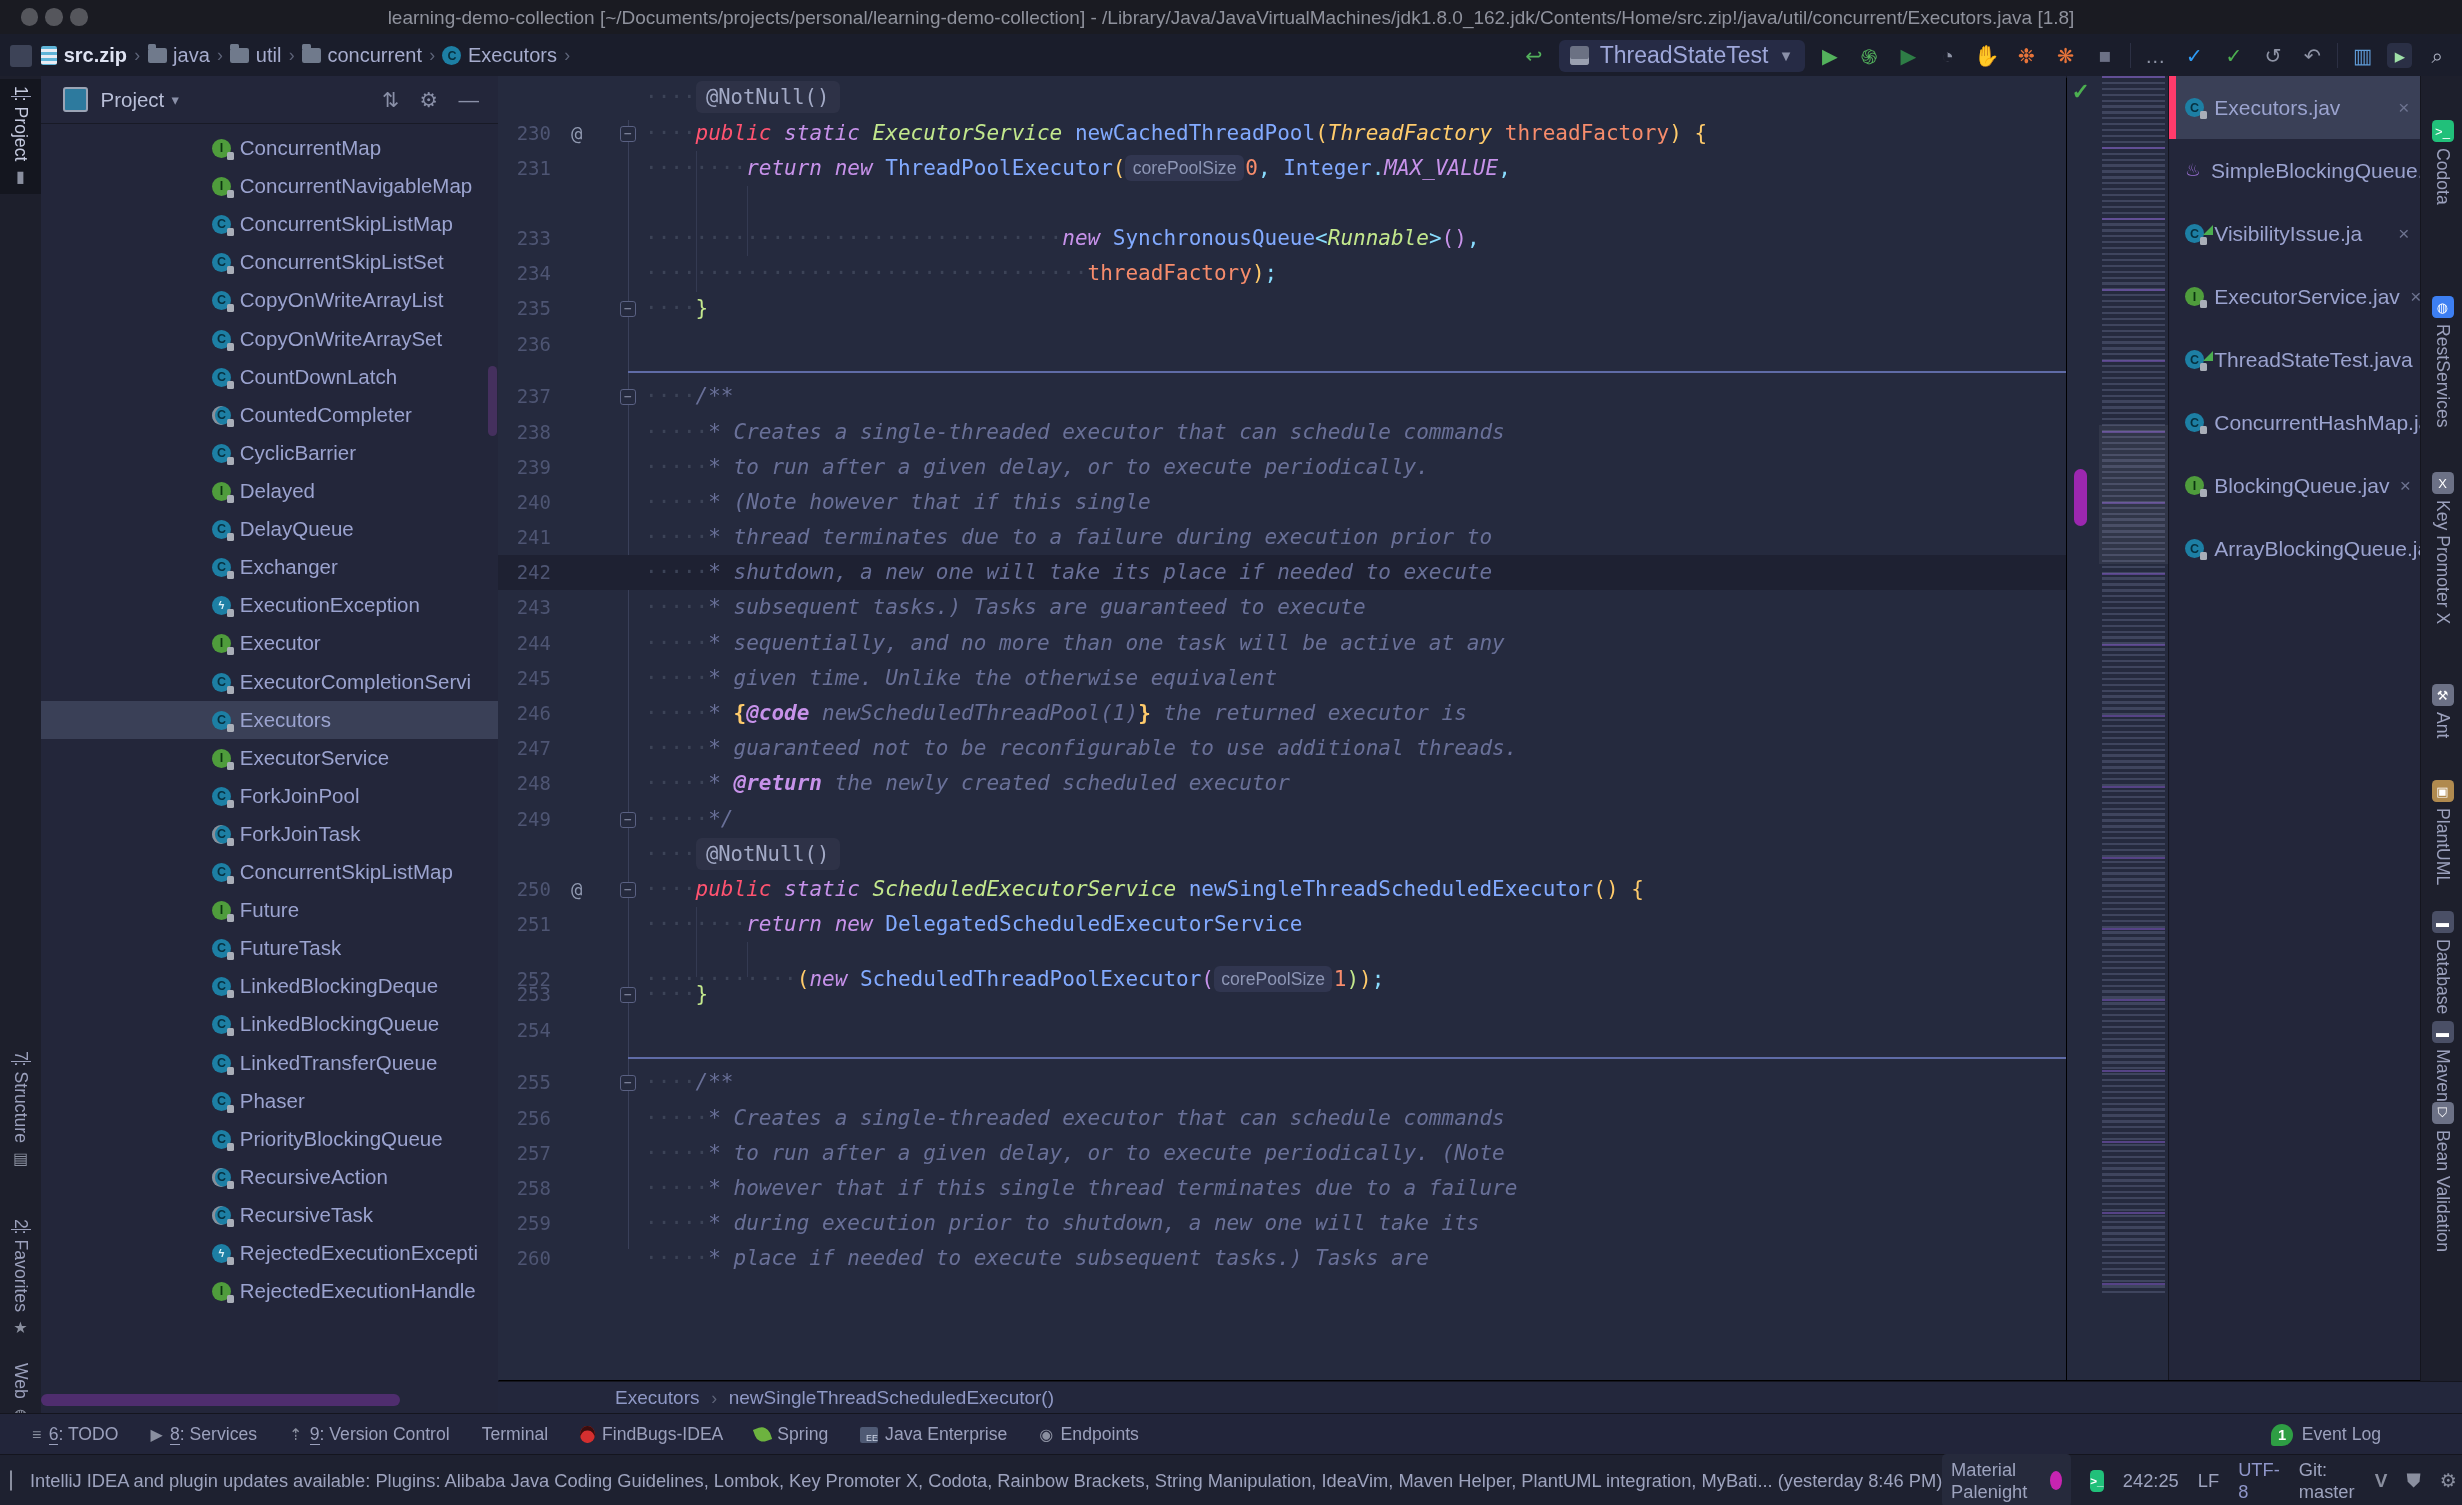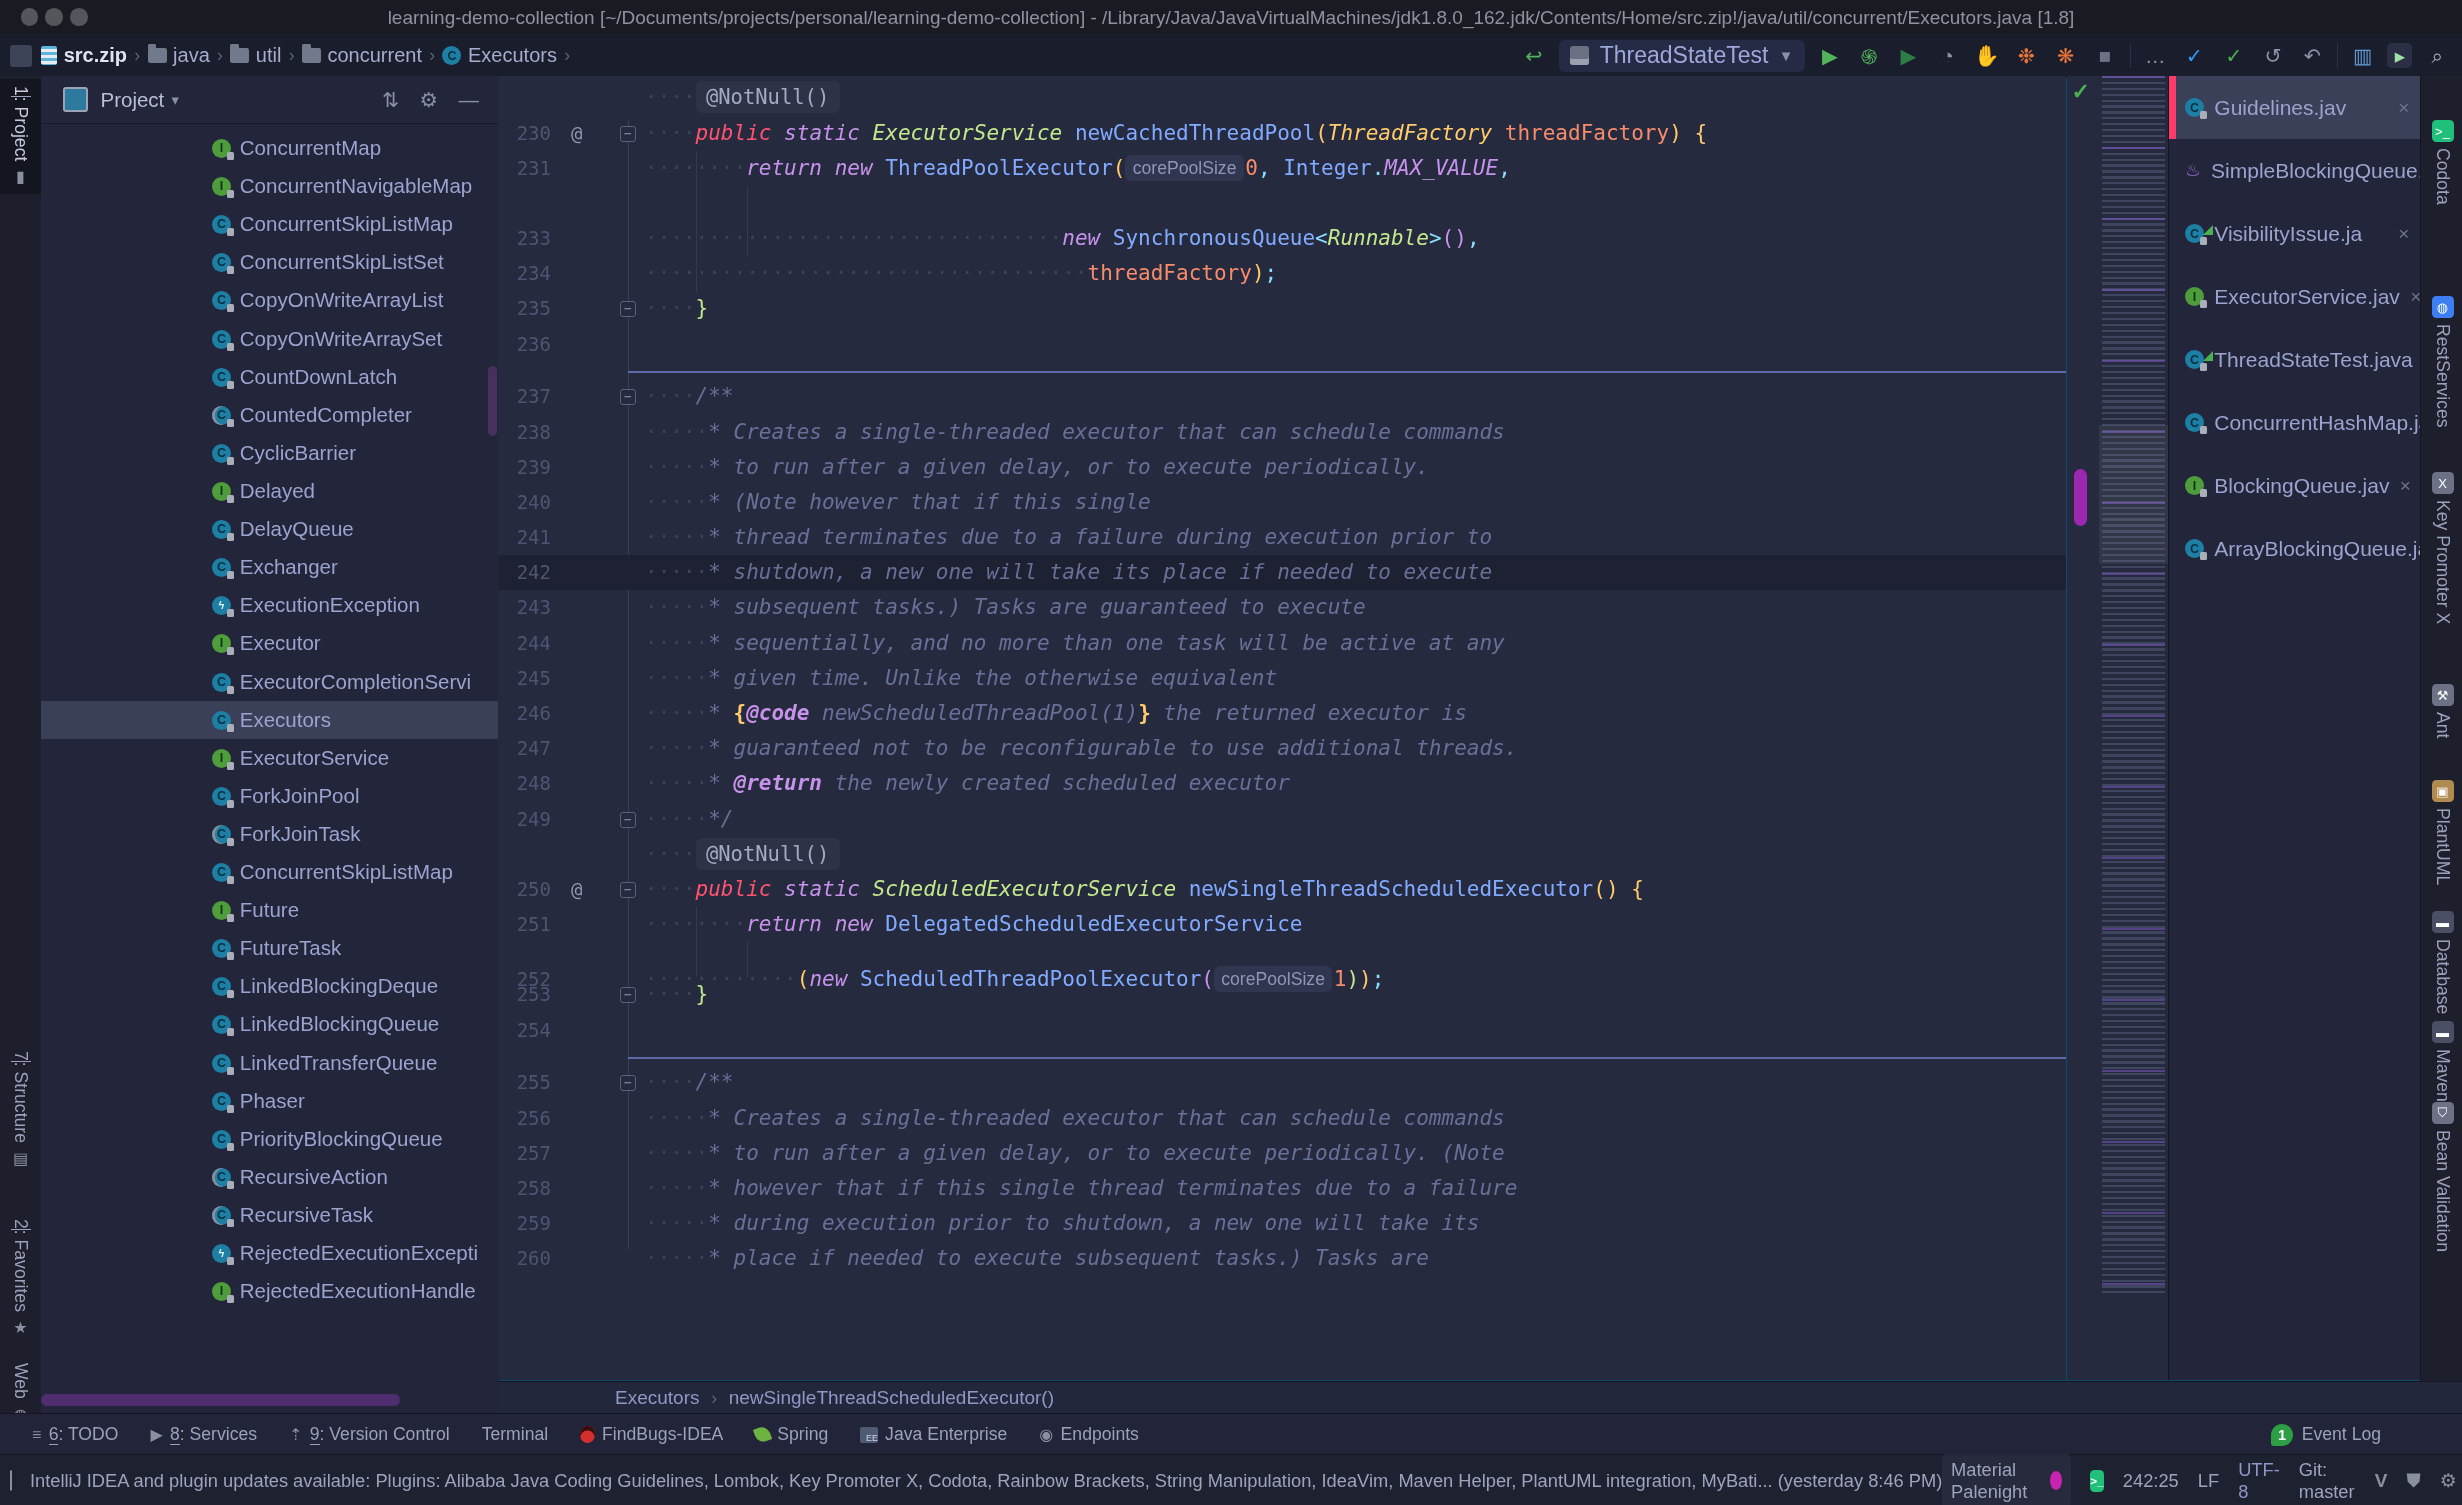--- a/index.html
+++ b/index.html
@@ -1,17 +1,17 @@
 <!DOCTYPE html>
 <html style="font-size:11.7px"><head>
 <meta charset="utf-8">
 <style>
   html,body{margin:0;padding:0;background:#101118;}
   #app{position:relative;width:2462px;height:1505px;overflow:hidden;
-       font-family:"Liberation Sans",sans-serif;background:#0c4a6e;color:#A6ACCD;}
+       font-family:"Liberation Sans",sans-serif;background:#000000;color:#A6ACCD;}
   .abs{position:absolute;}
   
   #titlebar{left:0;top:0;width:2462px;height:34px;background:#1a1b22;border-bottom:0.7px solid #0d0e13;}
   .tdot{position:absolute;top:8px;width:17.6px;height:17.6px;border-radius:50%;background:#55565c;}
   #titletext{position:absolute;left:0;right:0;top:6.6px;text-align:center;font-size:19px;color:#8f929d;white-space:nowrap;}
   
   #toolbar{left:0;top:34px;width:2462px;height:43px;background:#1a1d2b;border-bottom:0.7px solid #14151e;display:flex;align-items:center;}
   #crumbs{display:flex;align-items:center;margin-left:8.8px;gap:7.3px;font-size:20px;color:#A6ACCD;}
   .crumb{display:flex;align-items:center;gap:6.6px;}
   .crumb .lbl{white-space:nowrap;}
@@ -505,21 +505,21 @@
 
   <div class="abs" id="minimap">
     <div id="mmcontent"></div>
     <div id="mmview"></div>
   </div>
 
   <div class="abs" id="files">
       <div class="frow sel" style="top: 0px;">
         <span class="selbar"></span>
         <span class="cls-ic lockb ico">C</span>
-        <span class="flab">Guidelines.jav</span>
+        <span class="flab">Executors.jav</span>
         <span class="fx">×</span>
       </div>
       <div class="frow" style="top: 63px;">
         <span class="cup-ic ico">♨</span>
         <span class="flab">SimpleBlockingQueue.ja</span>
         <span class="fx">×</span>
       </div>
       <div class="frow" style="top: 126px;">
         <span class="cls-ic lockb ico runov">C</span>
         <span class="flab">VisibilityIssue.ja</span>

